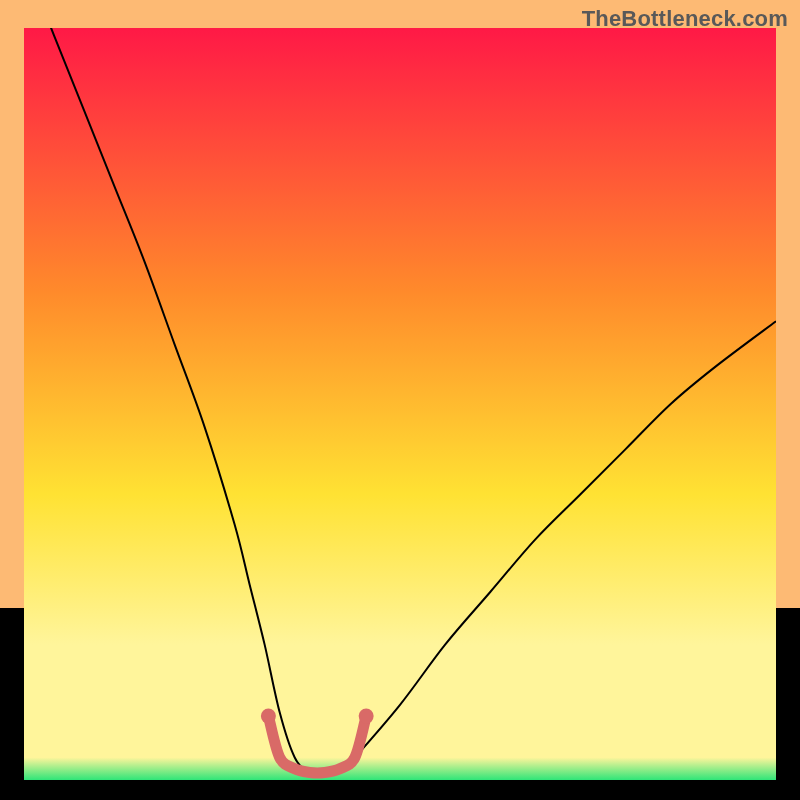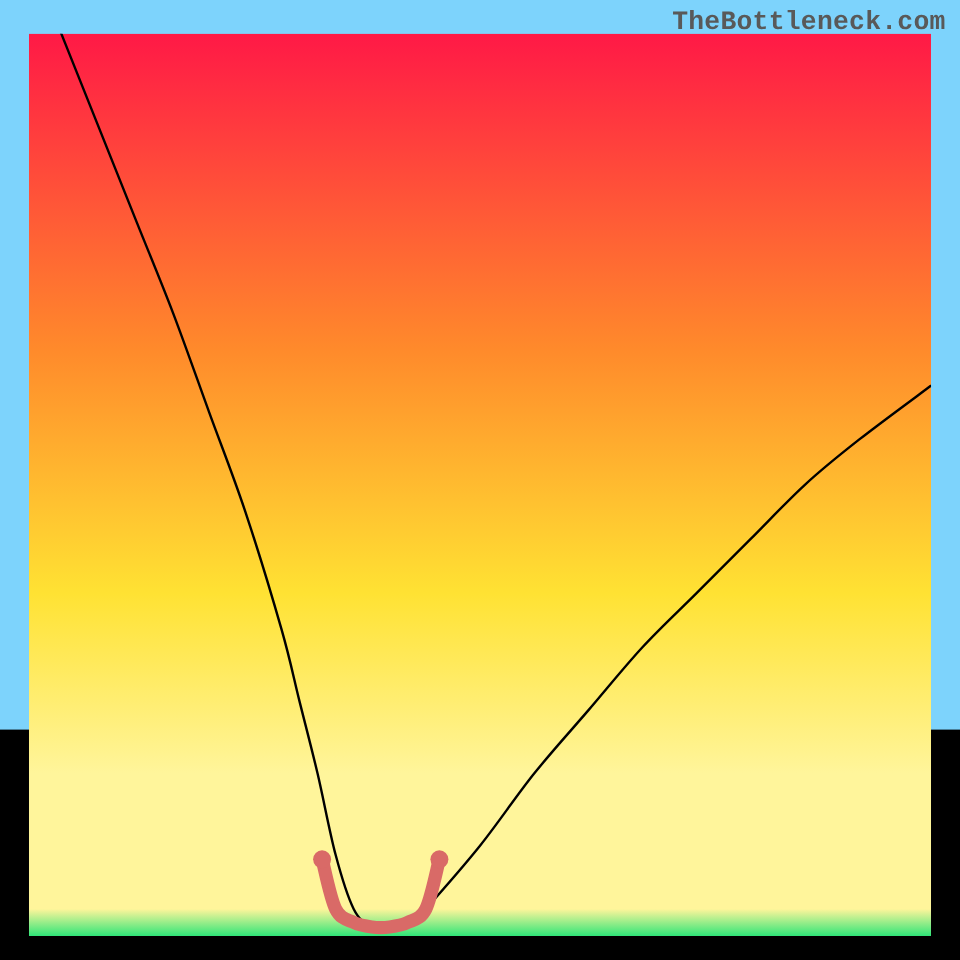--- a/index.html
+++ b/index.html
@@ -8,22 +8,21 @@
     width: 800px;
     height: 800px;
     background: #000;
     overflow: hidden;
     font-family: Arial, Helvetica, sans-serif;
   }
   .outer {
     position: relative;
     width: 800px;
     height: 608px;
-    background: #7dd3fc;
-    font-family: Liberation Mono, monospace;
+    background: #fdba74;
   }
   .watermark {
     position: absolute;
     top: 6px;
     right: 12px;
     color: #595959;
     font-size: 22px;
     font-weight: bold;
     letter-spacing: 0.2px;
     z-index: 20;

